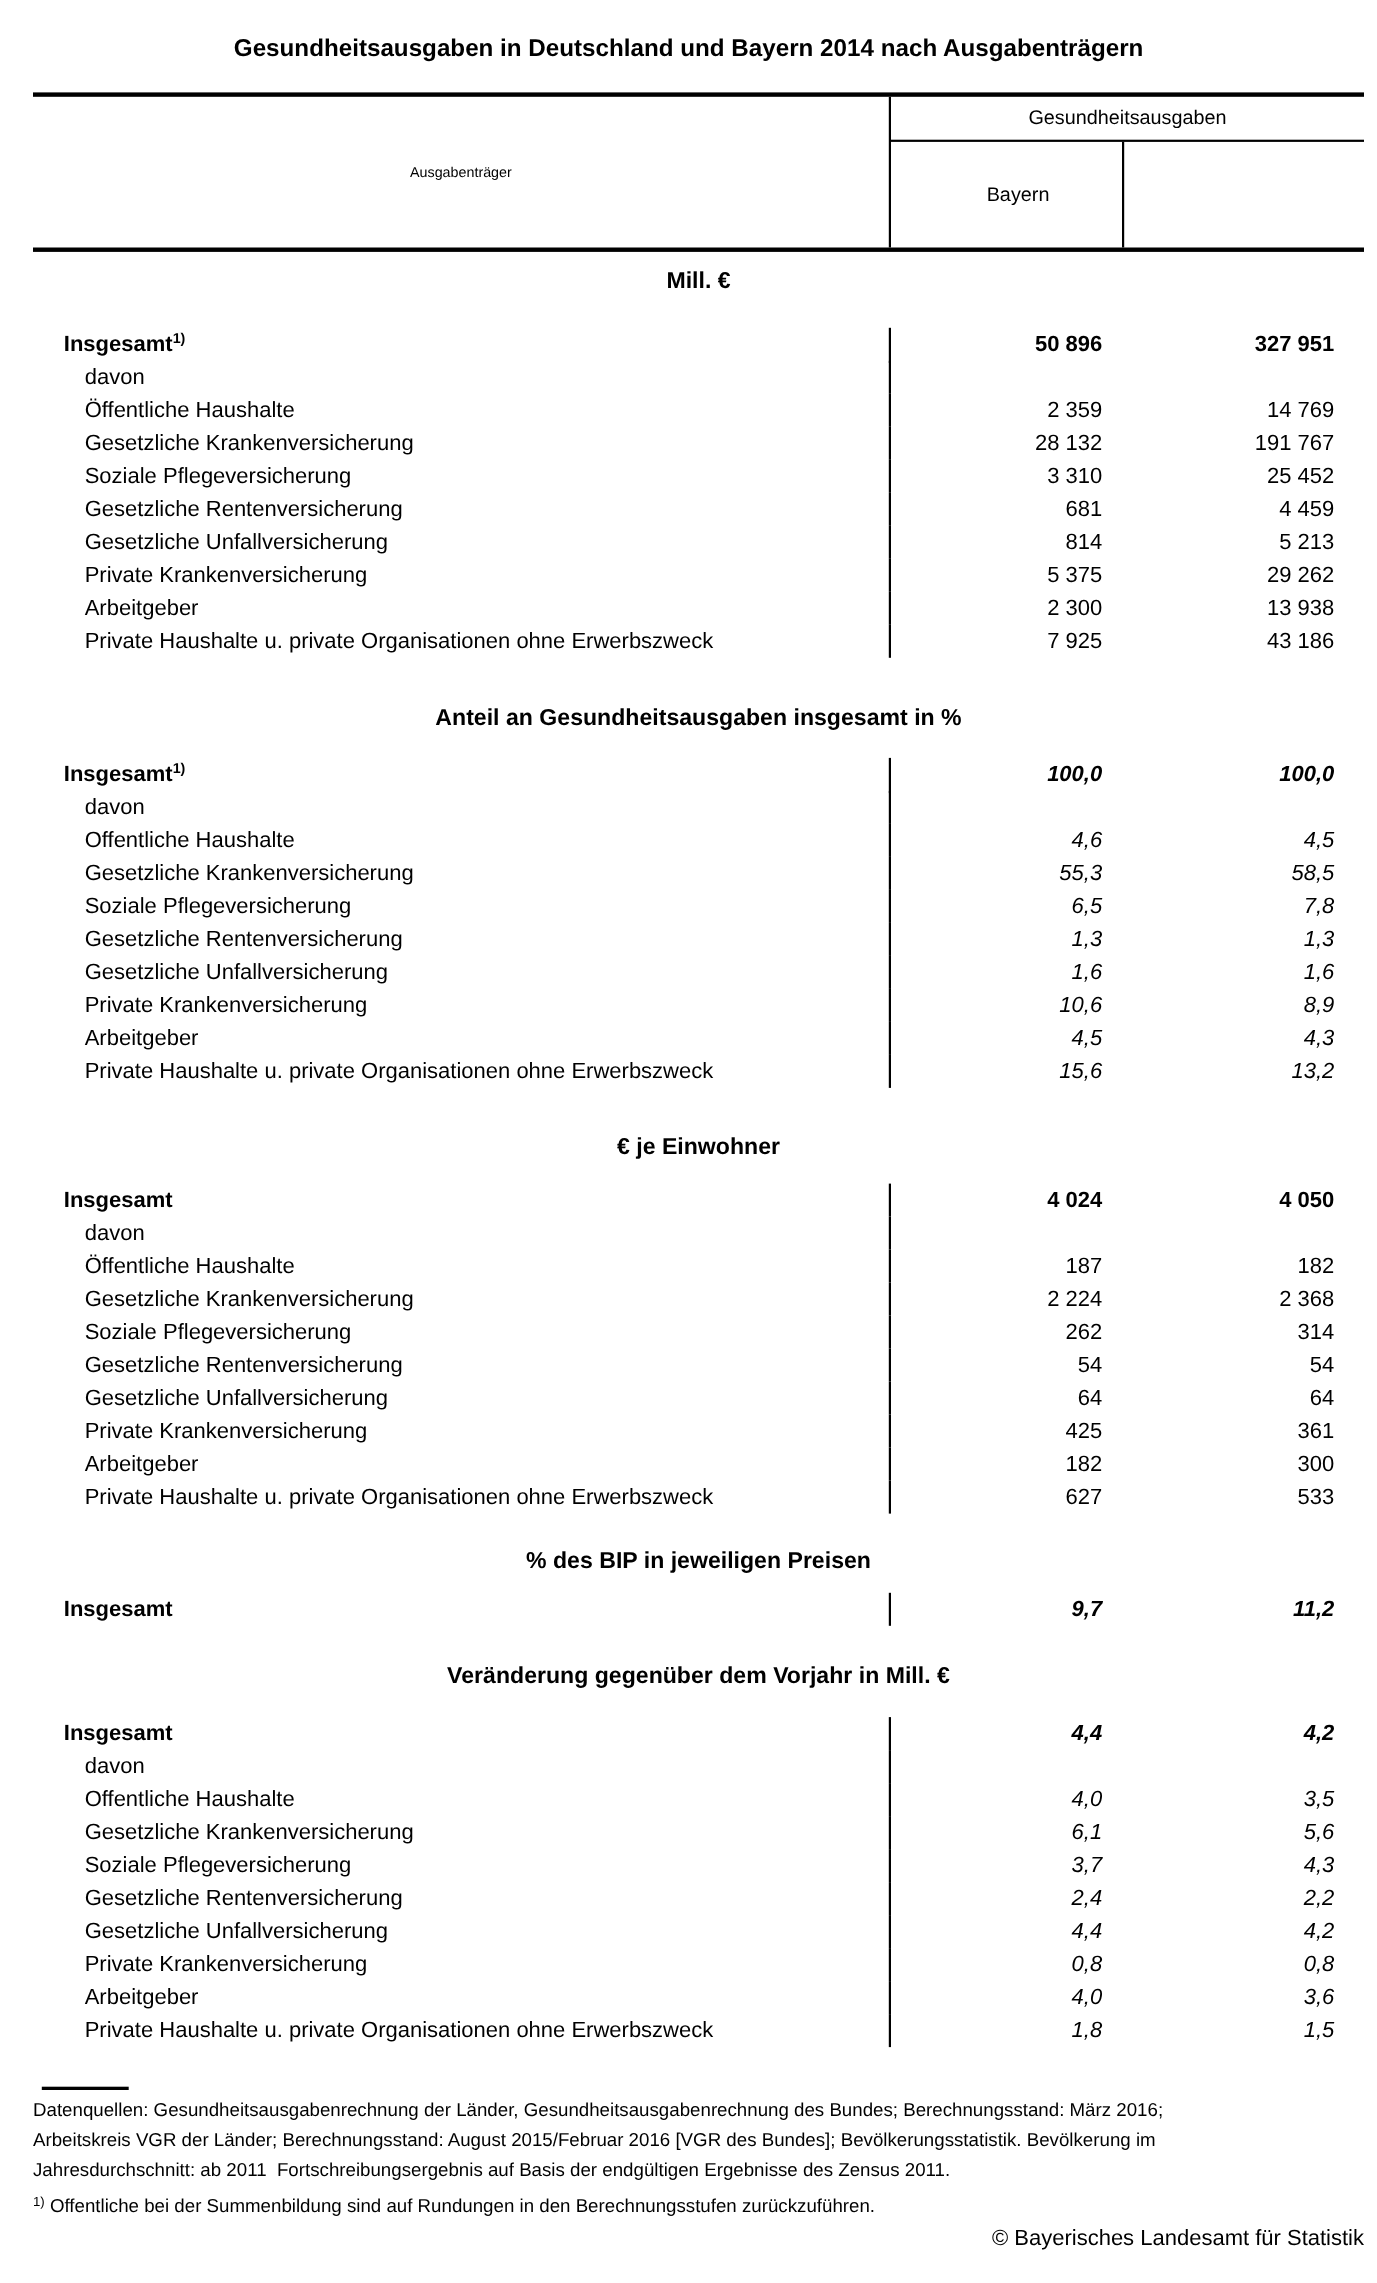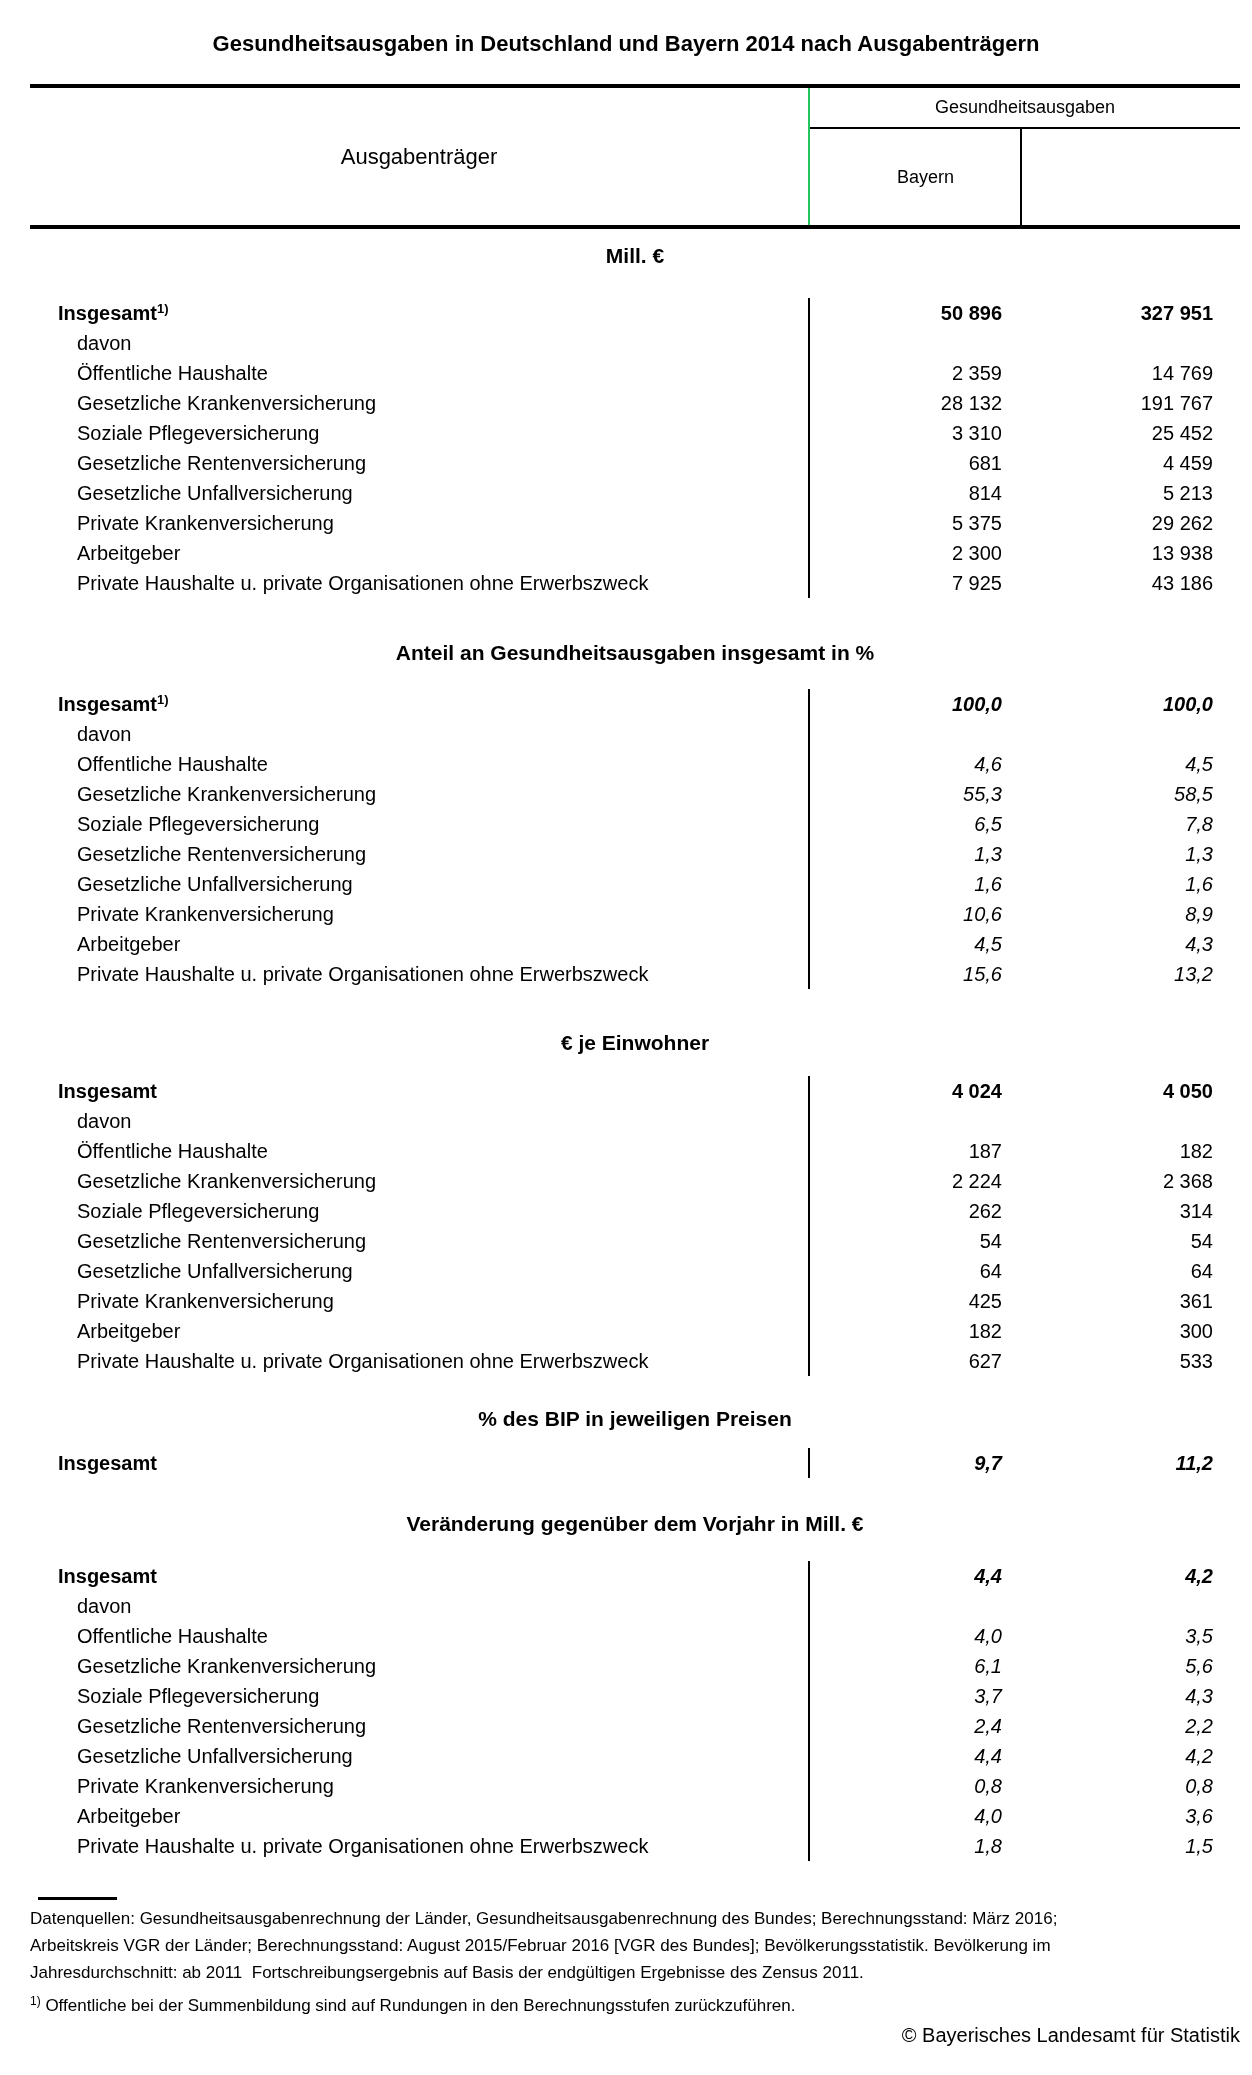--- a/index.html
+++ b/index.html
@@ -22,23 +22,23 @@
   
   .thead {
     margin-top:27px;
     border-top:4px solid #000;
     border-bottom:4px solid #000;
     height:145px;
     display:grid;
     grid-template-columns:780px 430px;
   }
   .th-left {
-    border-right:2px solid #22c55e;
+    border-right:2px solid #000000;
     display:flex; align-items:center; justify-content:center;
-    font-size:22px;
+    font-size:13px;
   }
   .th-right { display:flex; flex-direction:column; }
   .th-group {
     height:41px; border-bottom:2px solid #000;
     display:flex; align-items:center; justify-content:center;
     font-size:18px;
   }
   .th-cols { flex:1; display:grid; grid-template-columns:212px 218px; }
   .th-col { display:flex; align-items:center; justify-content:center; font-size:18px;padding-left:21px; }
   .th-col.first { border-right:2px solid #000; }

